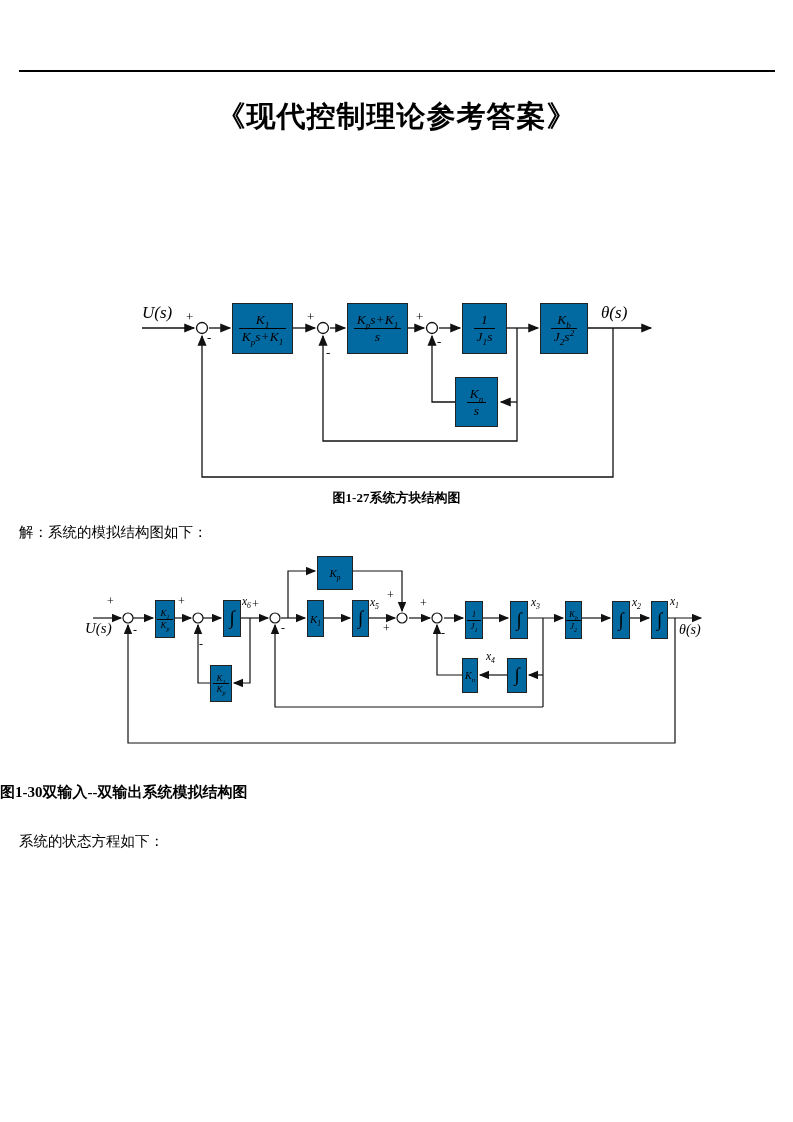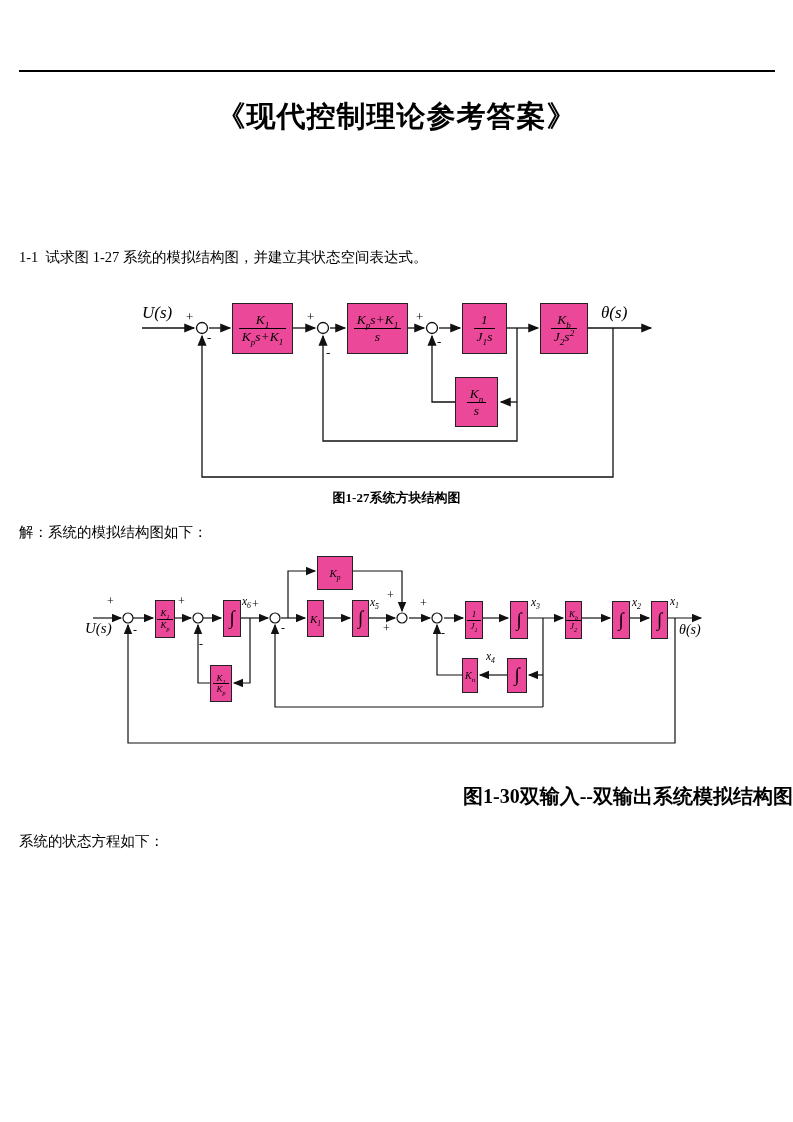--- a/index.html
+++ b/index.html
@@ -9,27 +9,27 @@
   .doc-title{position:absolute;left:0;top:97px;width:100%;text-align:center;
              font-size:29px;font-weight:bold;letter-spacing:1px;}
   .chapter{position:absolute;left:0;top:206px;width:100%;text-align:center;
            font-size:15px;font-weight:bold;}
   .bodyline{position:absolute;left:19px;font-size:14.5px;white-space:pre;}
   .problem{top:248px;}
   .solution{top:523px;}
   .closing{top:832px;}
   .cap1{position:absolute;left:0;top:489px;width:100%;text-align:center;
         font-size:13px;font-weight:bold;}
-  .cap2{position:absolute;left:0;top:783px;width:100%;text-align:right;
-        font-size:20px;font-weight:bold;}
+  .cap2{position:absolute;left:0;top:783px;width:100%;text-align:left;
+        font-size:15px;font-weight:bold;}
   .diagram{position:absolute;}
   #diagram1{left:140px;top:298px;width:520px;height:192px;}
   #diagram2{left:85px;top:555px;width:635px;height:200px;}
   svg.wires{position:absolute;left:0;top:0;}
-  .block{position:absolute;border:1.6px solid #222;background:#ec4899;box-sizing:border-box;
+  .block{position:absolute;border:1.6px solid #222;background:#0369a1;box-sizing:border-box;
          display:flex;align-items:center;justify-content:center;}
   .math{font-style:italic;font-family:"Liberation Serif","DejaVu Serif",serif;}
   sub{font-size:68%;line-height:0;}
   sup{font-size:68%;line-height:0;}
   .frac{display:inline-block;text-align:center;line-height:1.15;}
   .frac .num{display:block;padding:0 3px;}
   .frac .den{display:block;padding:0 3px;border-top:1.2px solid #000;}
   #diagram1 .block{font-size:13.5px;}
   #diagram2 .block{font-size:9px;}
   #diagram2 .block.plain{font-size:11px;}
@@ -41,21 +41,20 @@
   .xlbl{position:absolute;font-style:italic;font-size:11.5px;line-height:1;}
 </style>
 </head>
 <body>
 
 <div class="page">
 
   <div class="rule"></div>
 
   <div class="doc-title">《现代控制理论参考答案》</div>
-  <div class="bodyline problem">1-1  试求图 1-27 系统的模拟结构图，并建立其状态空间表达式。</div>
 
   <div class="diagram" id="diagram1">
     <svg class="wires" width="520" height="192" viewBox="0 0 520 192">
       <defs>
         <marker id="m1" markerWidth="9" markerHeight="8" refX="7.5" refY="3.5" orient="auto">
           <path d="M0,0 L8.5,3.5 L0,7 Z" fill="#111"></path>
         </marker>
       </defs>
       <g stroke="#111" stroke-width="1.3" fill="none">
         <line x1="2" y1="30" x2="54" y2="30" marker-end="url(#m1)"></line>

